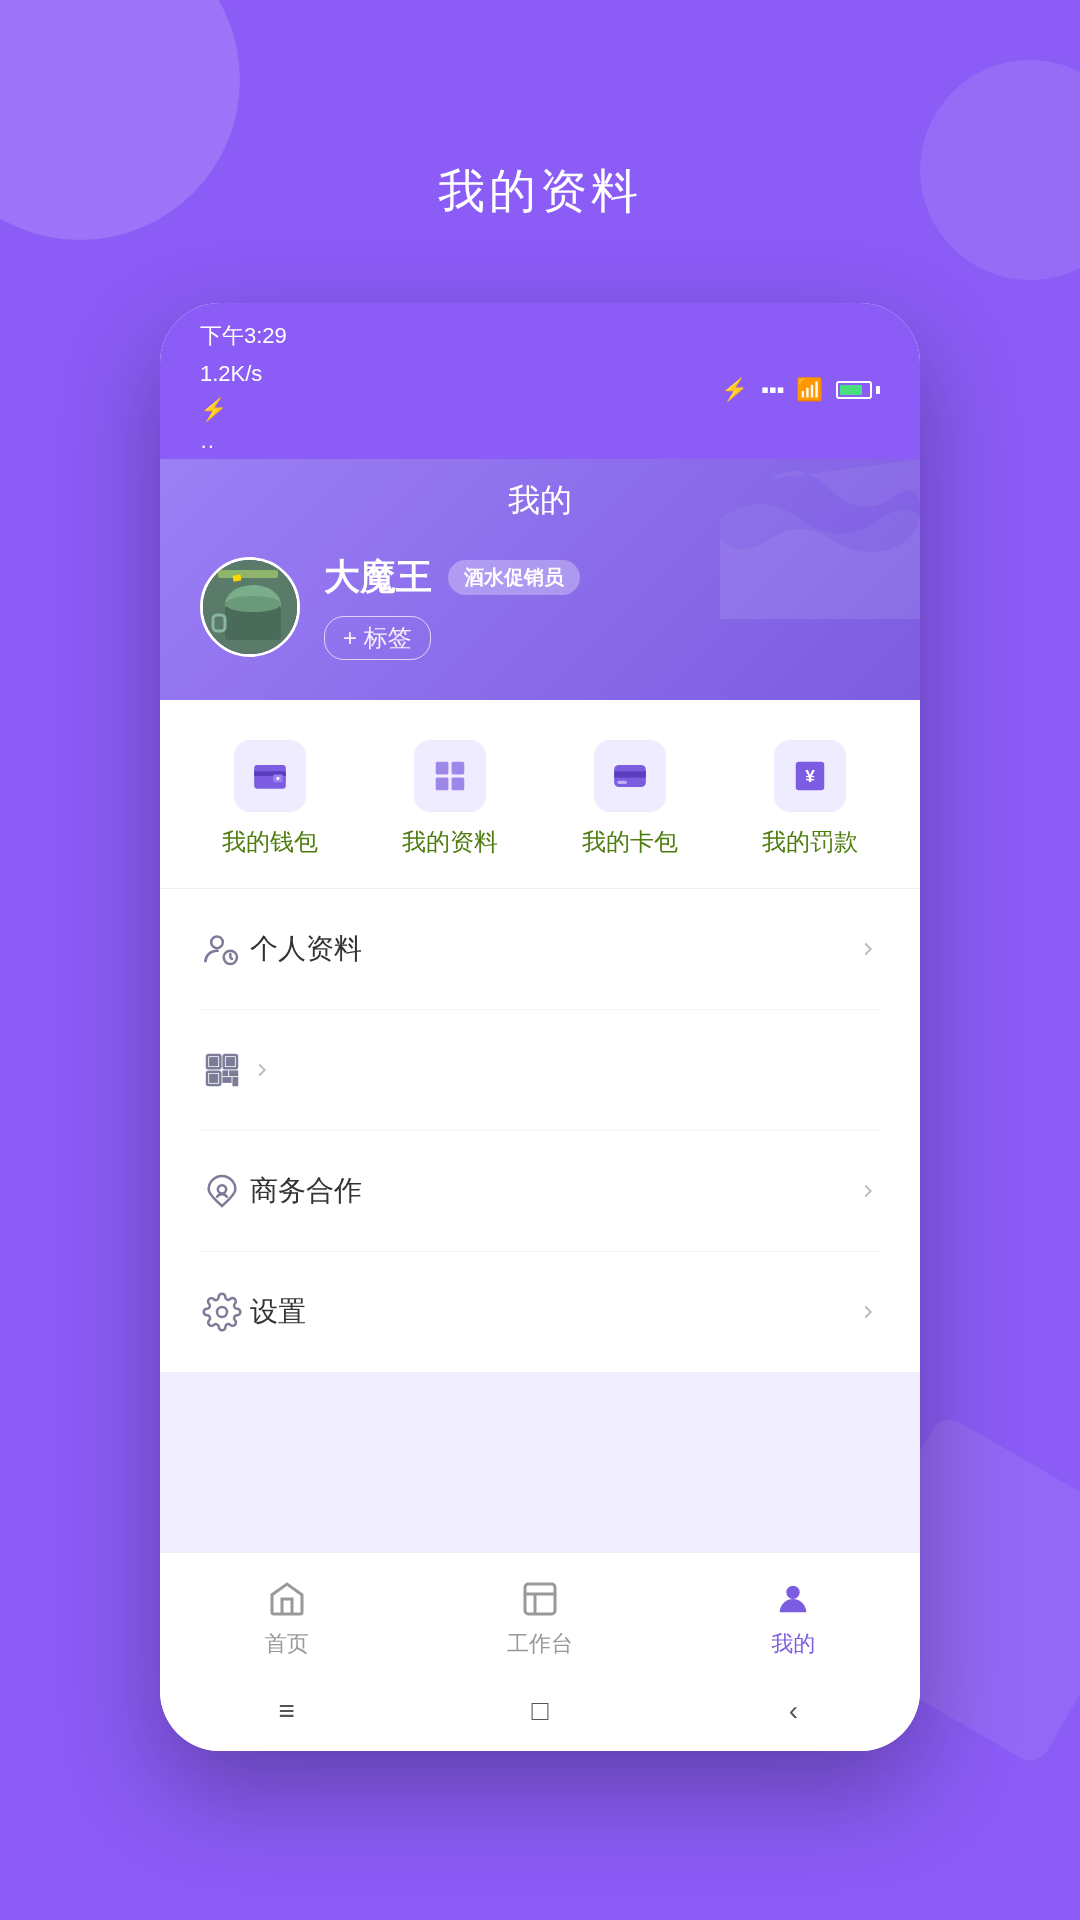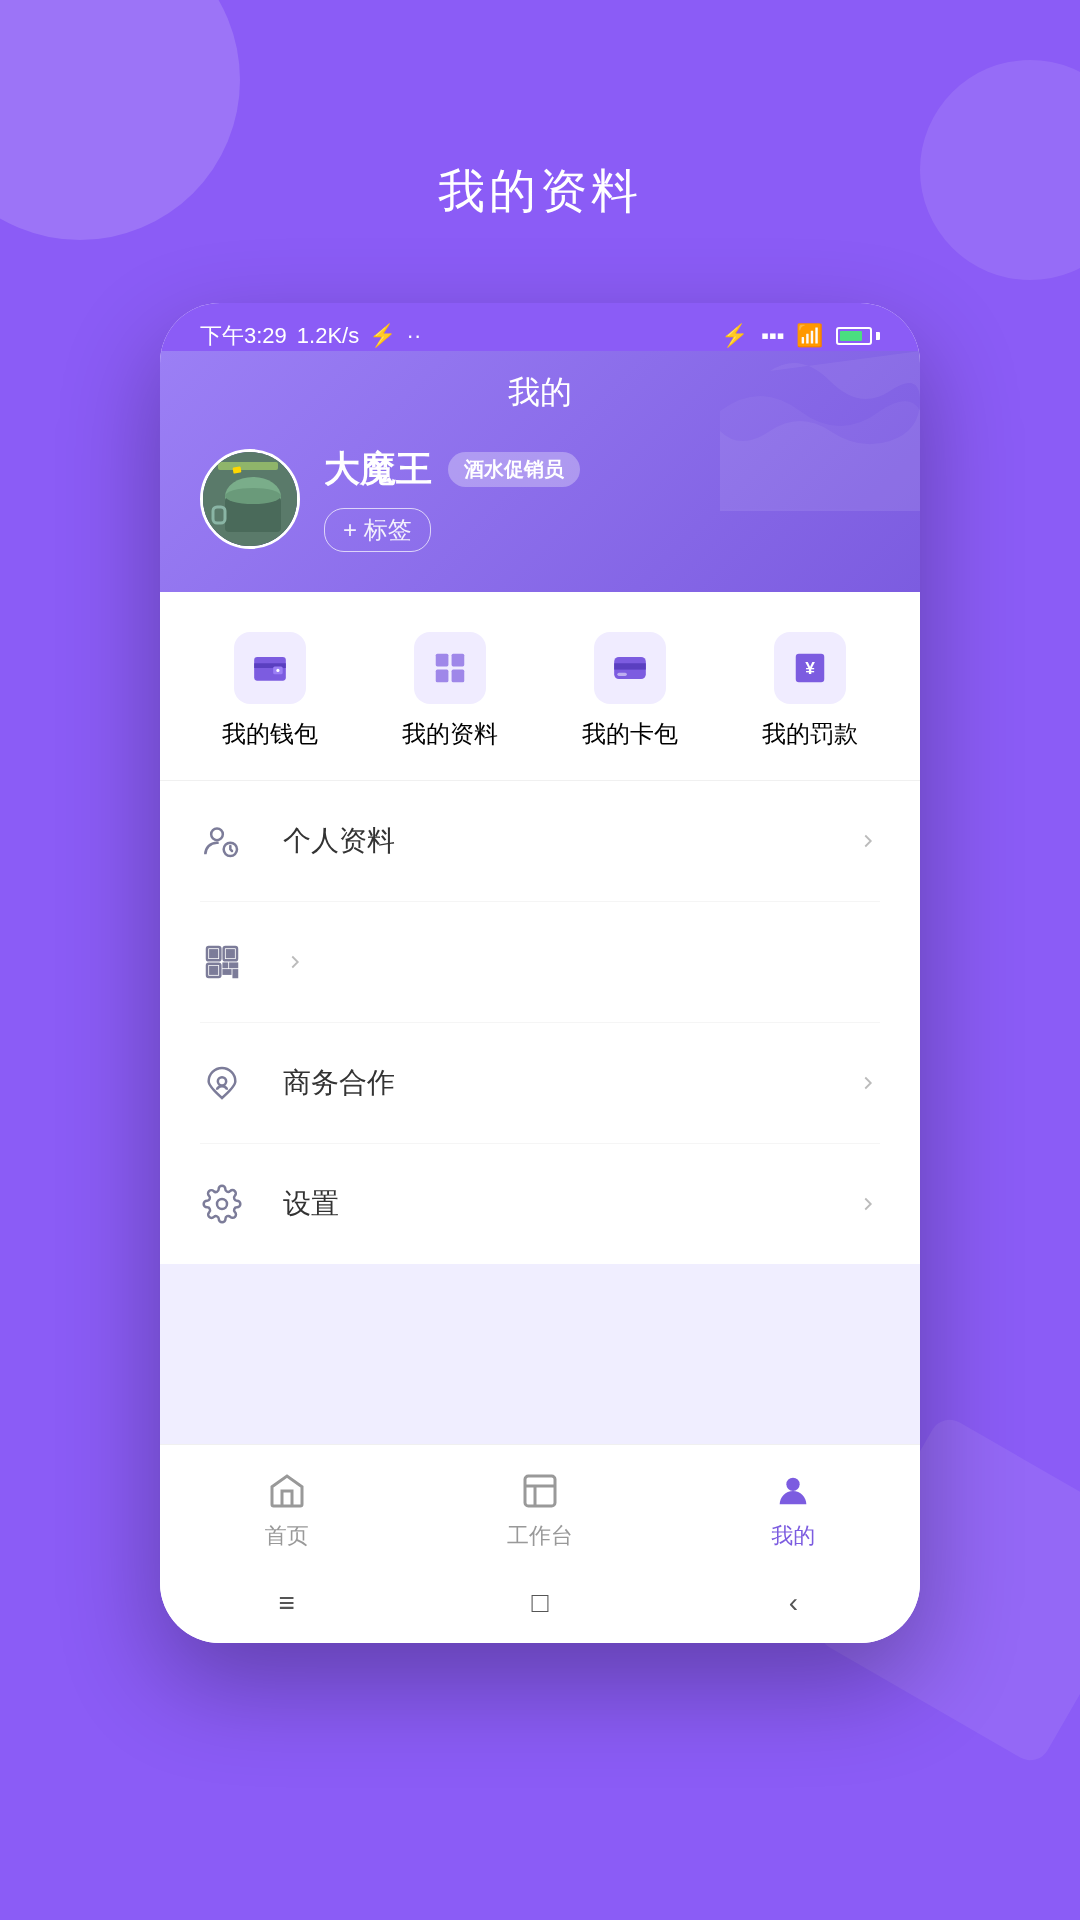--- a/index.html
+++ b/index.html
@@ -71,21 +71,21 @@
     
     .status-bar {
       background: #8b5cf6;
       padding: 18px 40px 0 40px;
       display: flex;
       justify-content: space-between;
       align-items: center;
       color: white;
       font-size: 22px;
     }
-    .status-left { display: flex; align-items: center; gap: 10px; }
+    .status-left { display: flex; align-items: flex-start; gap: 10px; flex-direction: column; }
     .status-right { display: flex; align-items: center; gap: 12px; }
     .battery-icon {
       display: flex; align-items: center; gap: 3px;
     }
     .battery-body {
       width: 36px; height: 18px;
       border: 2px solid white;
       border-radius: 3px;
       position: relative;
       display: flex; align-items: center; padding: 2px;
@@ -186,36 +186,36 @@
       cursor: pointer;
     }
     .quick-icon {
       width: 72px; height: 72px;
       background: #f0ecff;
       border-radius: 16px;
       display: flex; align-items: center; justify-content: center;
     }
     .quick-icon svg { width: 38px; height: 38px; fill: #7c5ce0; }
     .quick-label {
-      color: #000000;
+      color: #4d7c0f;
       font-size: 24px;
     }
 
     
     .menu-list {
       background: white;
       padding: 0 40px;
     }
     .menu-item {
       display: flex;
       align-items: center;
       padding: 38px 0;
       border-bottom: 1px solid #f5f5f5;
       cursor: pointer;
-      gap: 39px;
+      gap: 6px;
     }
     .menu-item:last-child { border-bottom: none; }
     .menu-icon {
       width: 44px; height: 44px;
       display: flex; align-items: center; justify-content: center;
       flex-shrink: 0;
     }
     .menu-icon svg { width: 40px; height: 40px; }
     .menu-text {
       flex: 1;

